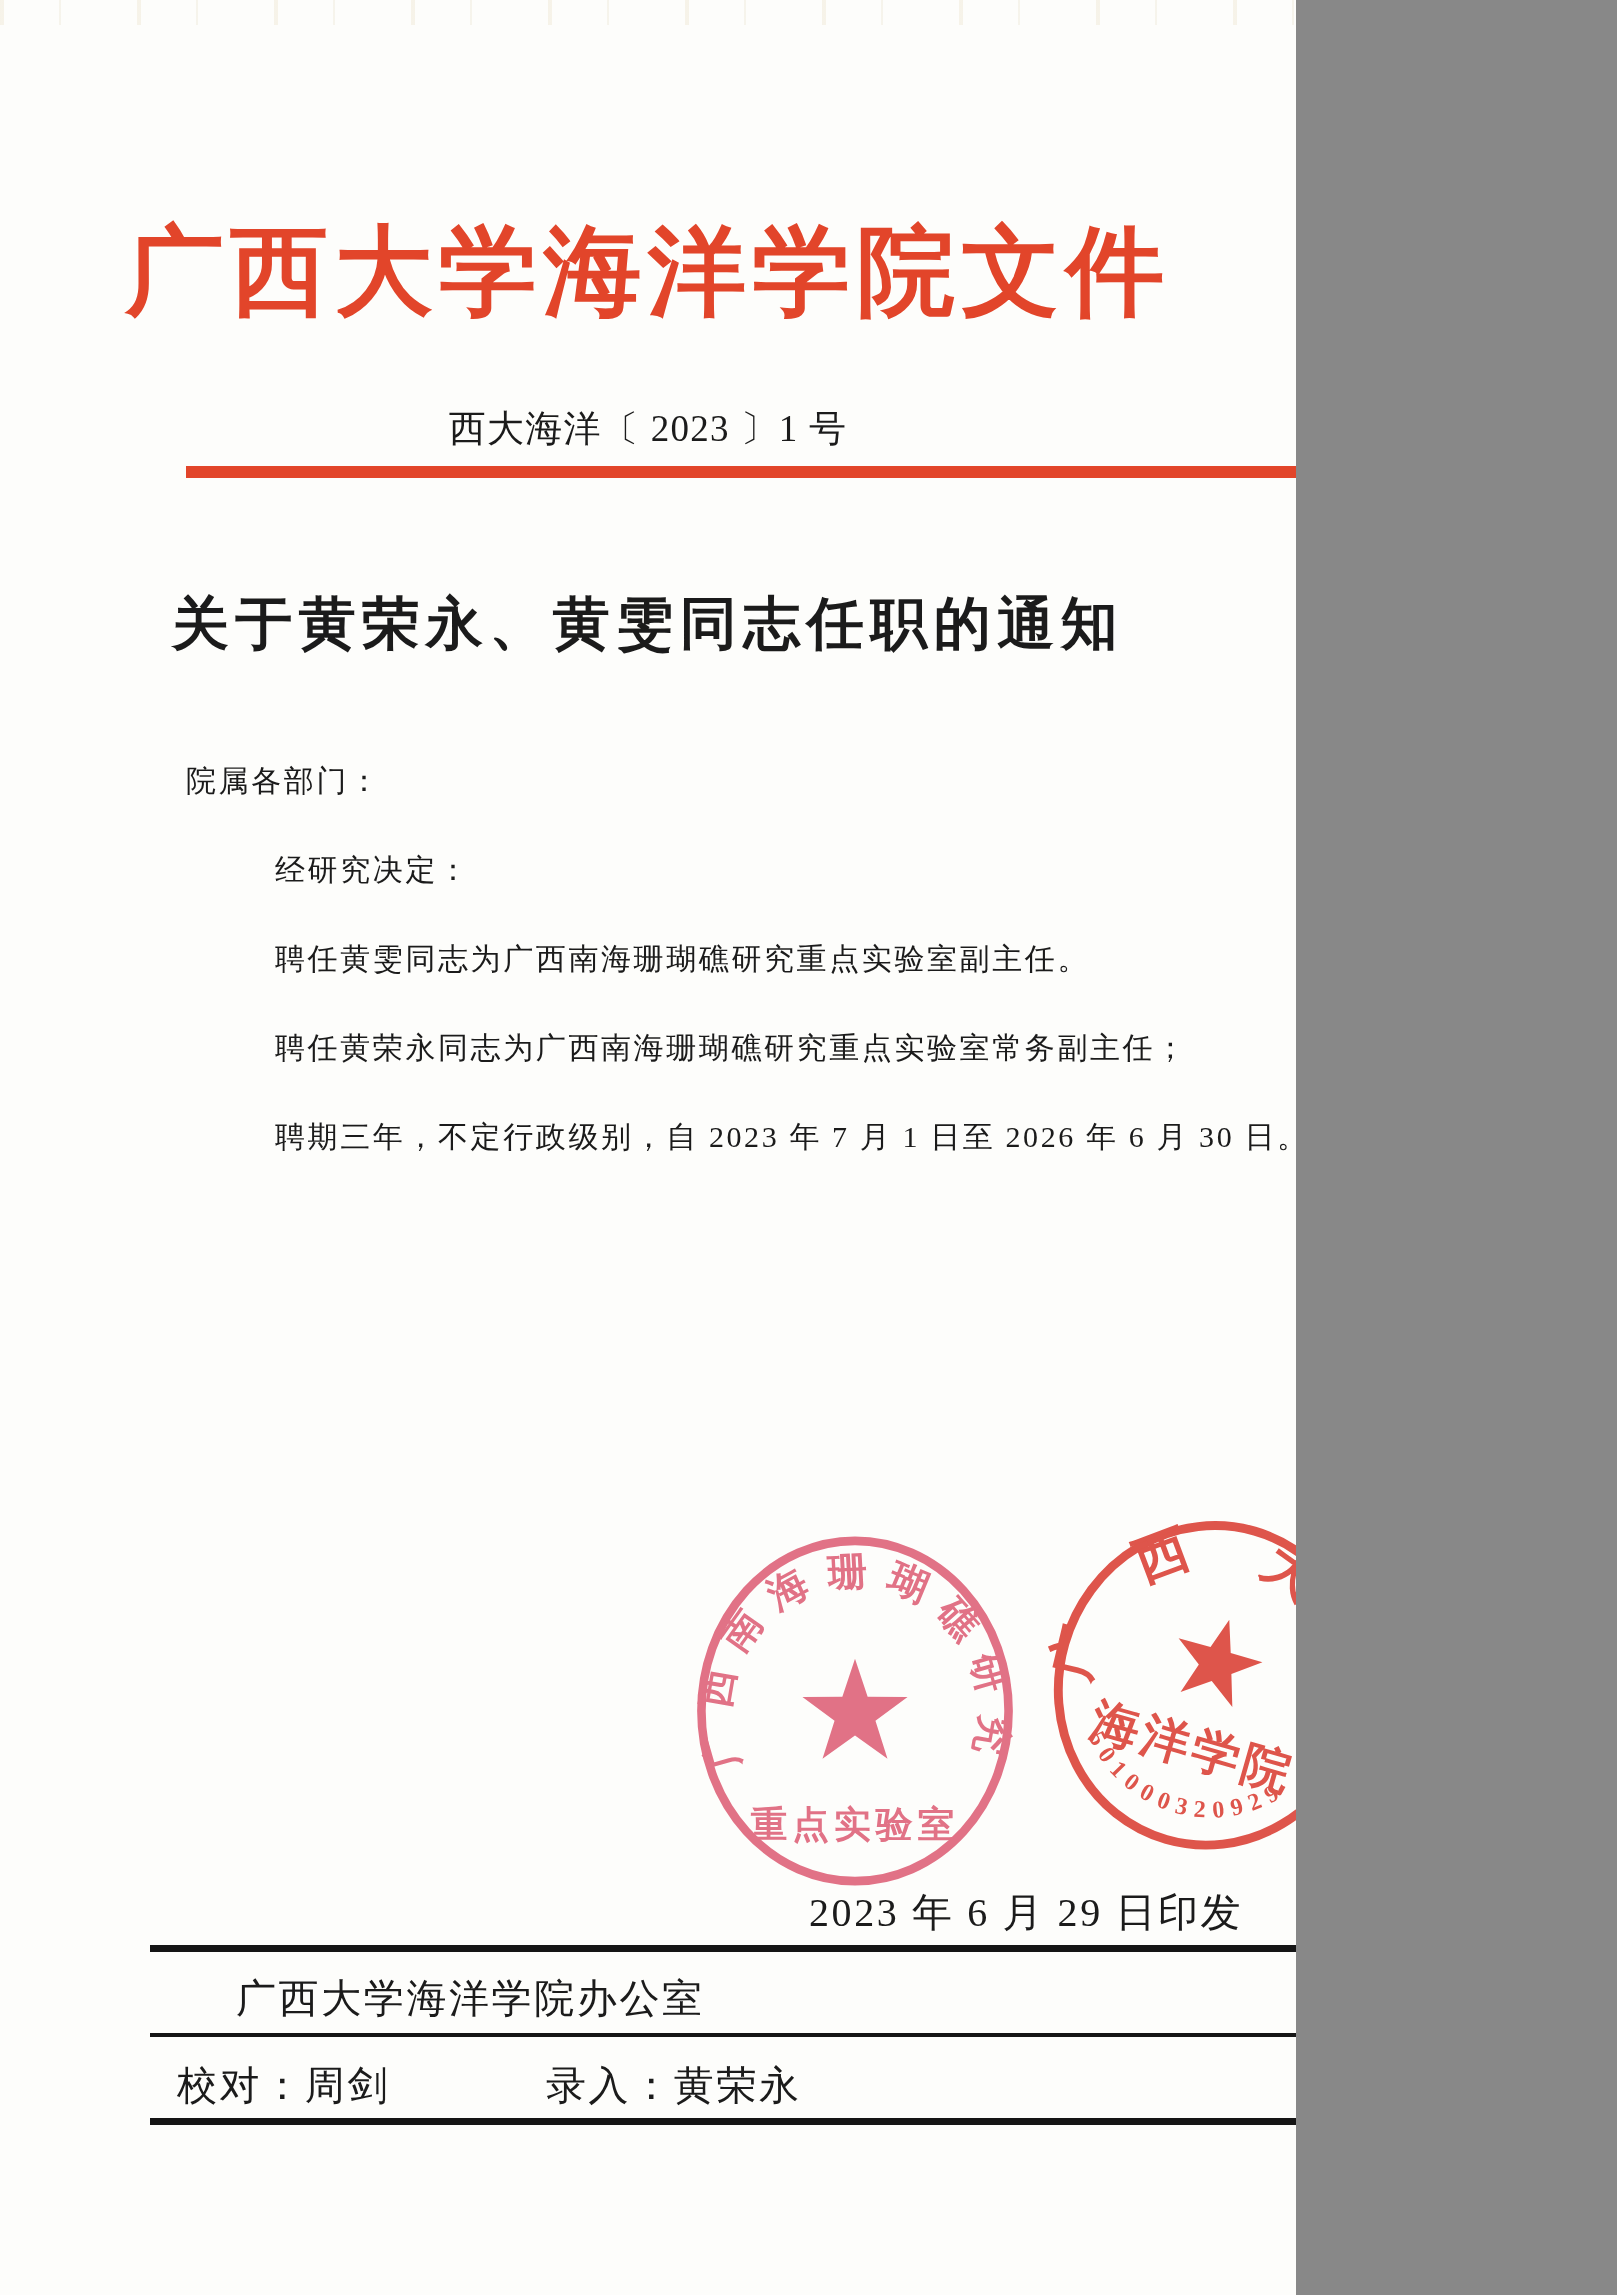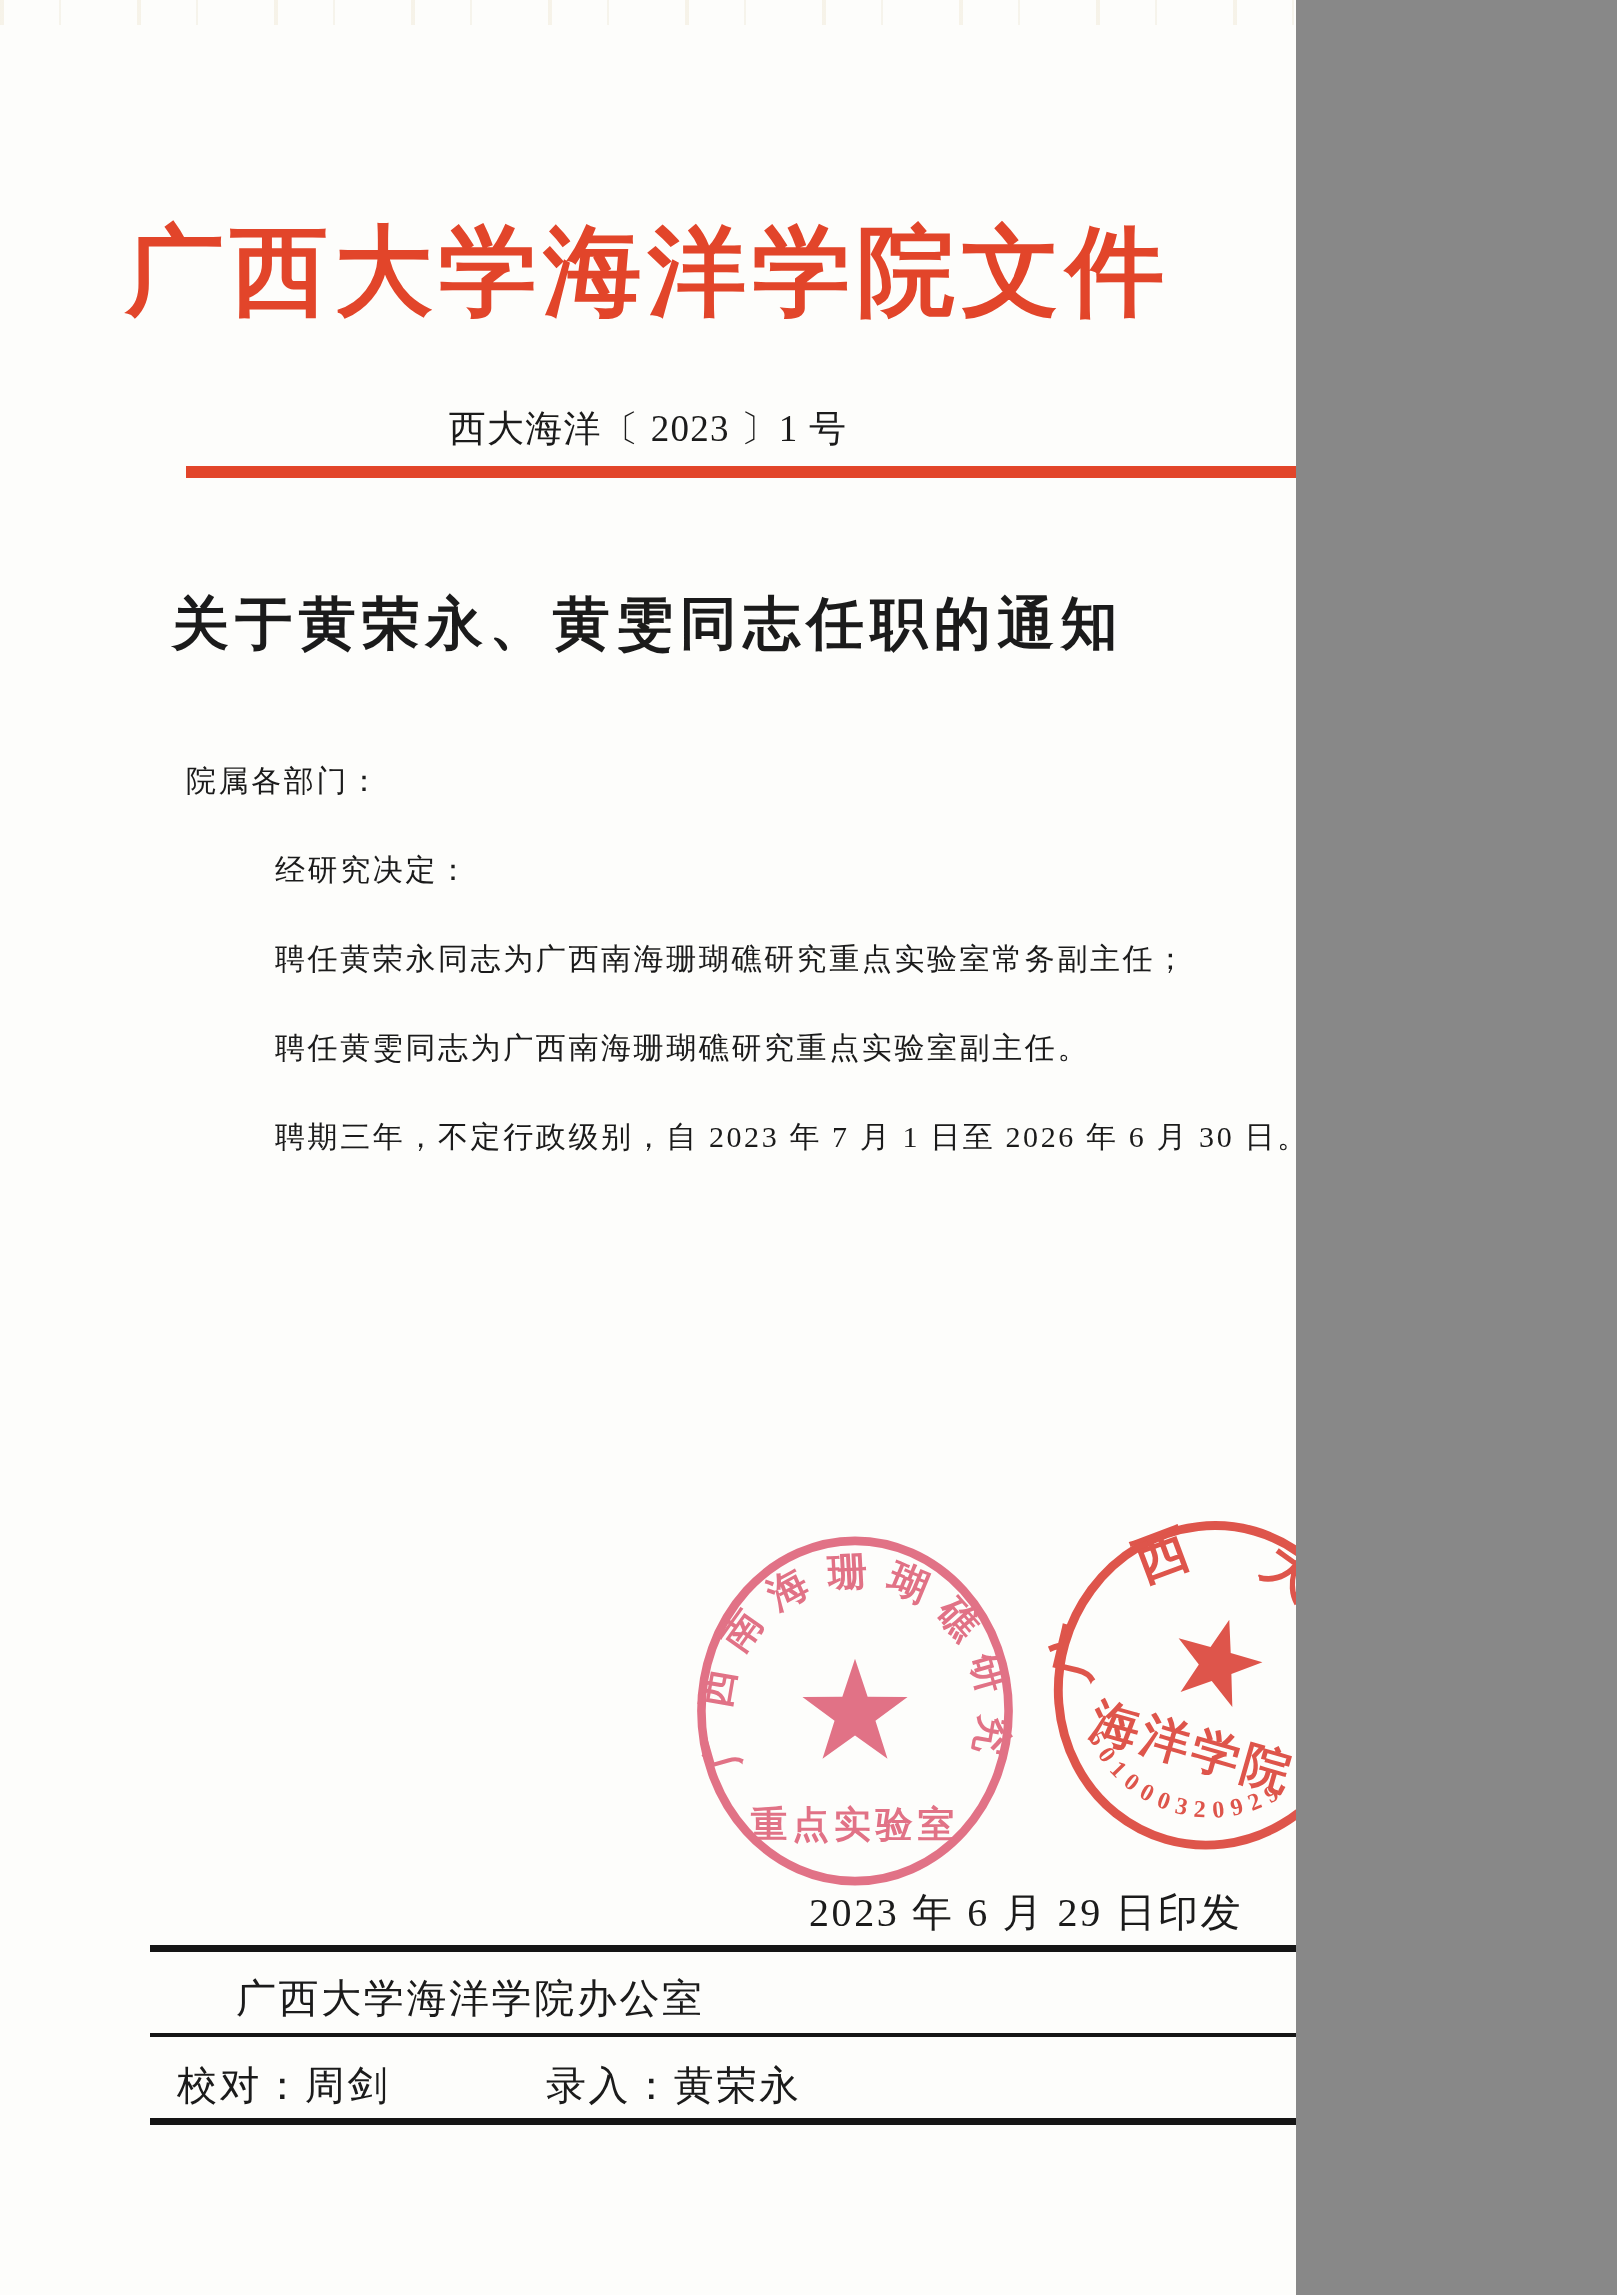--- a/index.html
+++ b/index.html
@@ -87,22 +87,22 @@
 
   <div class="doc-number">西大海洋〔 2023 〕1 号</div>
 
   <div class="red-rule"></div>
 
   <div class="notice-title">关于黄荣永、黄雯同志任职的通知</div>
 
   <div class="body-block">
     <p>院属各部门：</p>
     <p class="indent">经研究决定：</p>
+    <p class="indent">聘任黄雯同志为广西南海珊瑚礁研究重点实验室副主任。</p>
     <p class="indent">聘任黄荣永同志为广西南海珊瑚礁研究重点实验室常务副主任；</p>
-    <p class="indent">聘任黄雯同志为广西南海珊瑚礁研究重点实验室副主任。</p>
     <p class="indent">聘期三年，不定行政级别，自 2023 年 7 月 1 日至 2026 年 6 月 30 日。</p>
   </div>
 
   <svg class="seal seal-left" width="344" height="380" viewBox="0 0 560 590">
     <ellipse cx="280" cy="295" rx="250" ry="277" fill="none" stroke-width="14" stroke="#dd5a72"></ellipse>
     <path id="sealL-top" d="M 94.2 381.6 A 205 205 0 1 1 465.8 381.6" fill="none"></path>
     <text font-size="64" fill="#dd5a72">
       <textPath href="#sealL-top" textLength="800" lengthAdjust="spacing">广西南海珊瑚礁研究</textPath>
     </text>
     <polygon points="280,210 300.6,271.7 365.6,272.2 313.3,310.8 332.9,372.8 280,335 227.1,372.8 246.7,310.8 194.4,272.2 259.4,271.7" fill="#dd5a72"></polygon>

